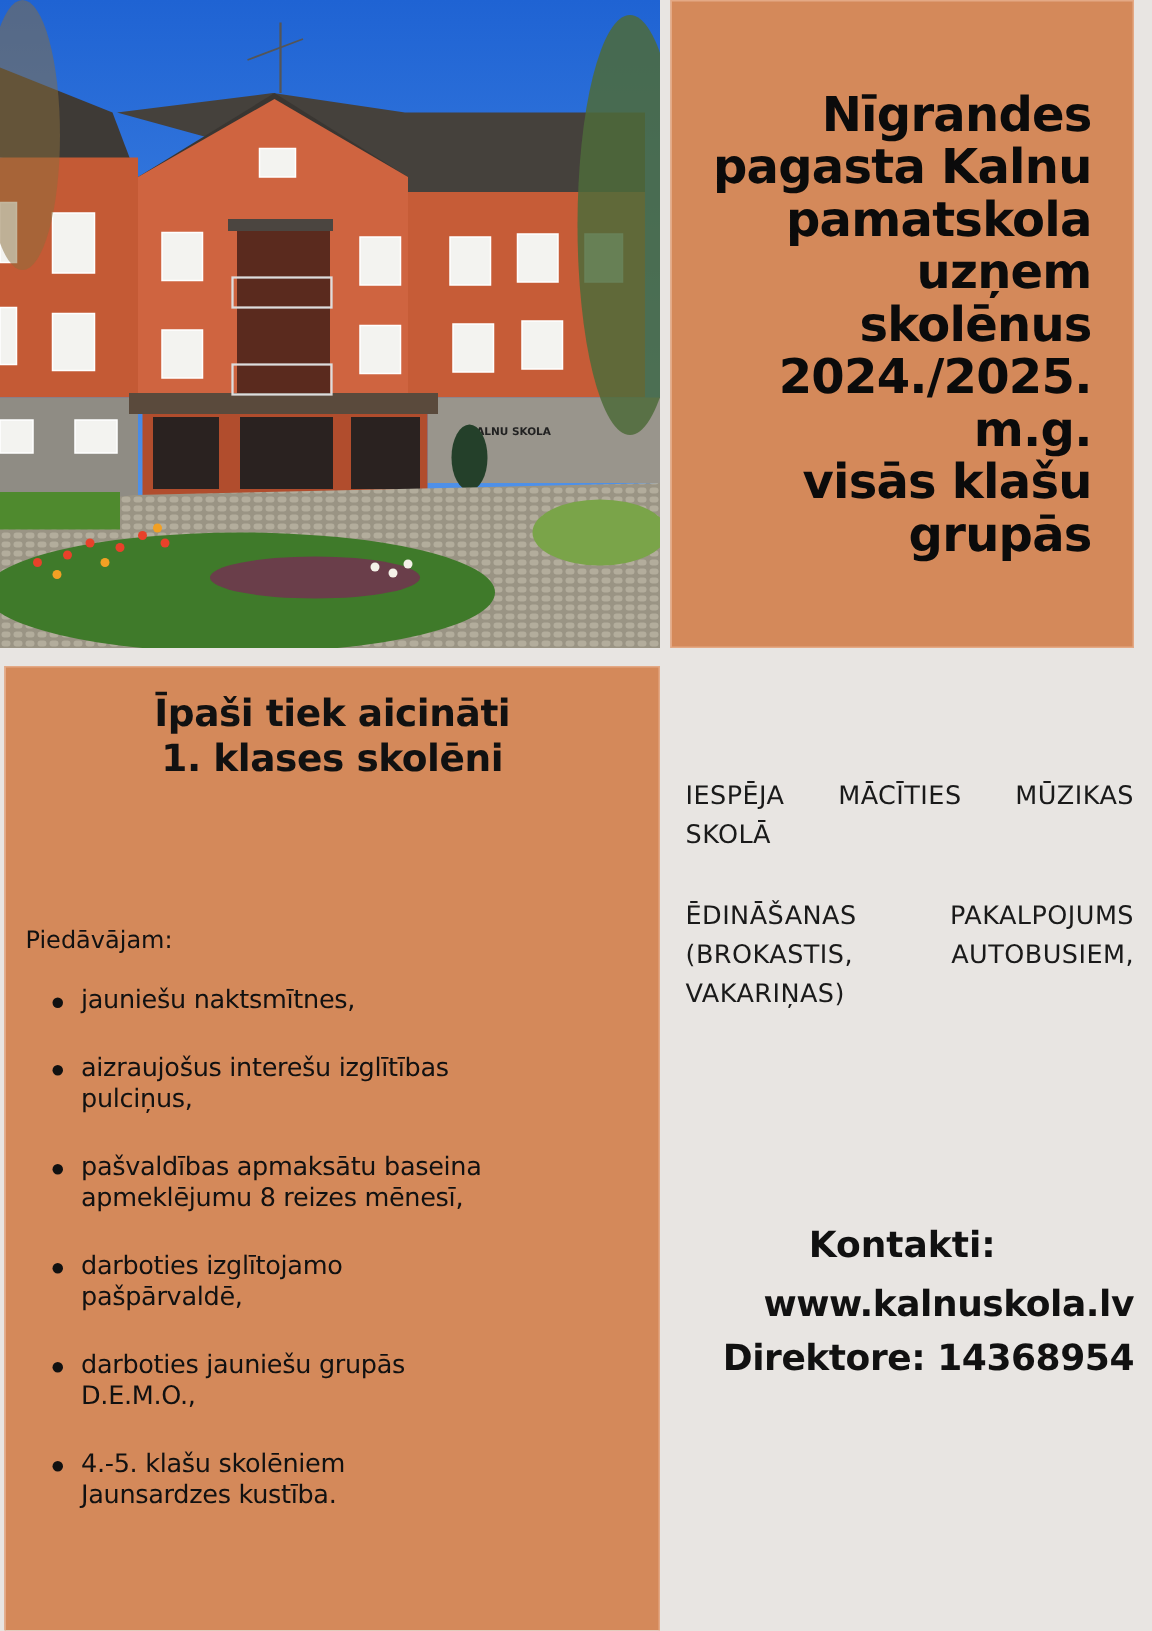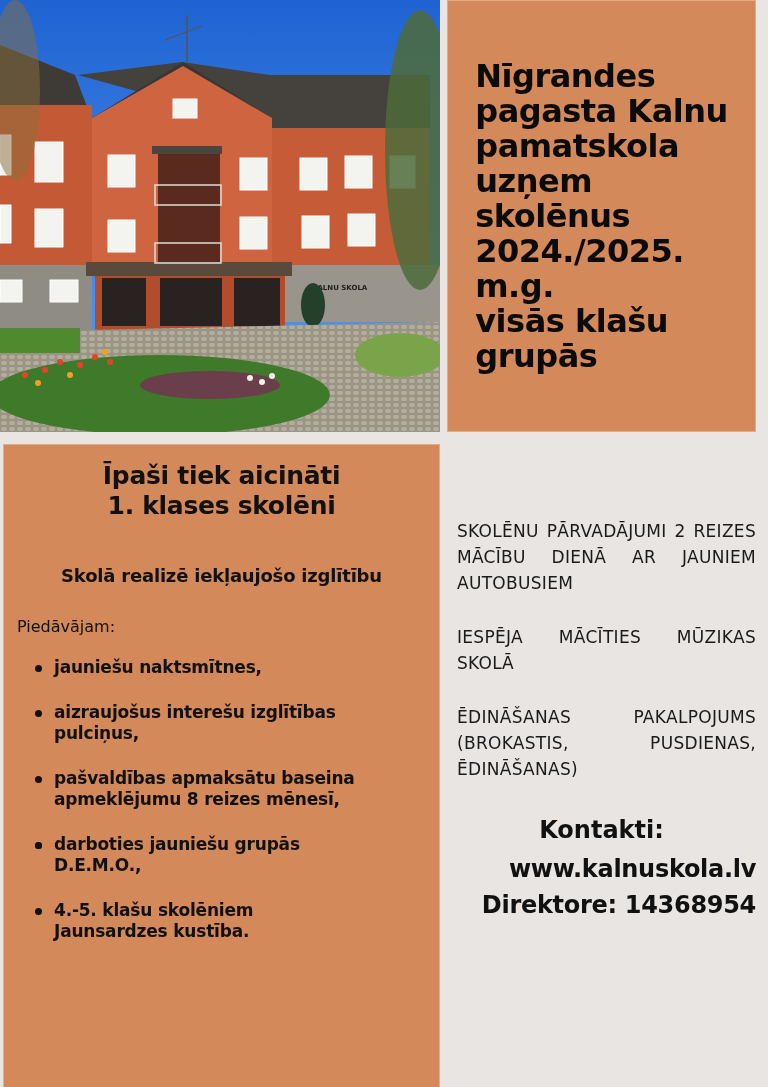--- a/index.html
+++ b/index.html
@@ -10,21 +10,21 @@
     color:#111;
   }
   .photo {
     position:absolute; left:0; top:0; width:440px; height:432px; overflow:hidden;
     background:linear-gradient(180deg,#2f6fd6 0%,#4a8ae6 18%,#6aa2ee 22%);
   }
   .photo svg { display:block; }
   .box-top {
     position:absolute; left:447px; top:0; width:309px; height:432px;
     background:#d4895a; border:1px solid #e4a985; box-sizing:border-box;
-    display:flex; align-items:center; justify-content:center; text-align:left;
+    display:flex; align-items:center; justify-content:center; text-align:right;
   }
   .box-top h1 {
     margin:0; padding:0 6px; font-weight:bold; font-size:32px; line-height:35px;
     letter-spacing:-0.5px; white-space:pre-line; color:#0b0b0b;
   }
   .box-bottom {
     position:absolute; left:3px; top:444px; width:437px; height:643px;
     background:#d4895a; border:1px solid #e4a985; border-bottom:none; box-sizing:border-box;
   }
   .invite {
@@ -35,21 +35,21 @@
     position:absolute; left:0; right:0; top:120px; text-align:center;
     font-weight:bold; font-size:18px; line-height:22px; letter-spacing:-0.2px;
   }
   .offer-label {
     position:absolute; left:13px; top:172px; font-weight:normal; font-size:16px; line-height:20px;
   }
   .offer-list {
     position:absolute; left:28px; top:212px; width:400px; margin:0; padding:0; list-style:none;
   }
   .offer-list li {
-    position:relative; padding-left:22px; font-weight:bold; font-size:17px; line-height:21px;
+    position:relative; padding-left:22px; font-weight:normal; font-size:17px; line-height:21px;
     margin-bottom:24px; letter-spacing:-0.2px; white-space:pre-line;
   }
   .offer-list li .bullet {
     position:absolute; left:3px; top:8px; width:7px; height:7px; border-radius:50%; background:#111;
   }
   .services {
     position:absolute; left:457px; top:518px; width:299px;
   }
   .services p {
     margin:0 0 28px 0; font-size:17px; line-height:26px; text-align:justify;
@@ -162,39 +162,38 @@
 skolēnus
 2024./2025.
 m.g.
 visās klašu
 grupās</h1>
 </div>
 
 <div class="box-bottom">
   <div class="invite">Īpaši tiek aicināti
 1. klases skolēni</div>
-  <div class="inclusive">Skolā realizē iekļaujošo izglītību</div>
   <div class="offer-label">Piedāvājam:</div>
   <ul class="offer-list">
     <li><span class="bullet"></span><span>jauniešu naktsmītnes,</span></li>
     <li><span class="bullet"></span><span>aizraujošus interešu izglītības
 pulciņus,</span></li>
     <li><span class="bullet"></span><span>pašvaldības apmaksātu baseina
 apmeklējumu 8 reizes mēnesī,</span></li>
-    <li><span class="bullet"></span></li>
+    <li><span class="bullet"></span><span>darboties izglītojamo
+pašpārvaldē,</span></li>
     <li><span class="bullet"></span><span>darboties jauniešu grupās
 D.E.M.O.,</span></li>
     <li><span class="bullet"></span><span>4.-5. klašu skolēniem
 Jaunsardzes kustība.</span></li>
   </ul>
 </div>
 
 <div class="services">
-  <p>SKOLĒNU PĀRVADĀJUMI 2 REIZES MĀCĪBU DIENĀ AR JAUNIEM AUTOBUSIEM</p>
   <p>IESPĒJA MĀCĪTIES MŪZIKAS SKOLĀ</p>
-  <p>ĒDINĀŠANAS PAKALPOJUMS (BROKASTIS, PUSDIENAS, ĒDINĀŠANAS)</p>
+  <p>ĒDINĀŠANAS PAKALPOJUMS (BROKASTIS, AUTOBUSIEM, VAKARIŅAS)</p>
 </div>
 
 <div class="contacts">
   <div class="c-title">Kontakti:</div>
   <div class="c-line">www.kalnuskola.lv</div>
   <div class="c-line">Direktore: 14368954</div>
 </div>
 
 </body></html>

